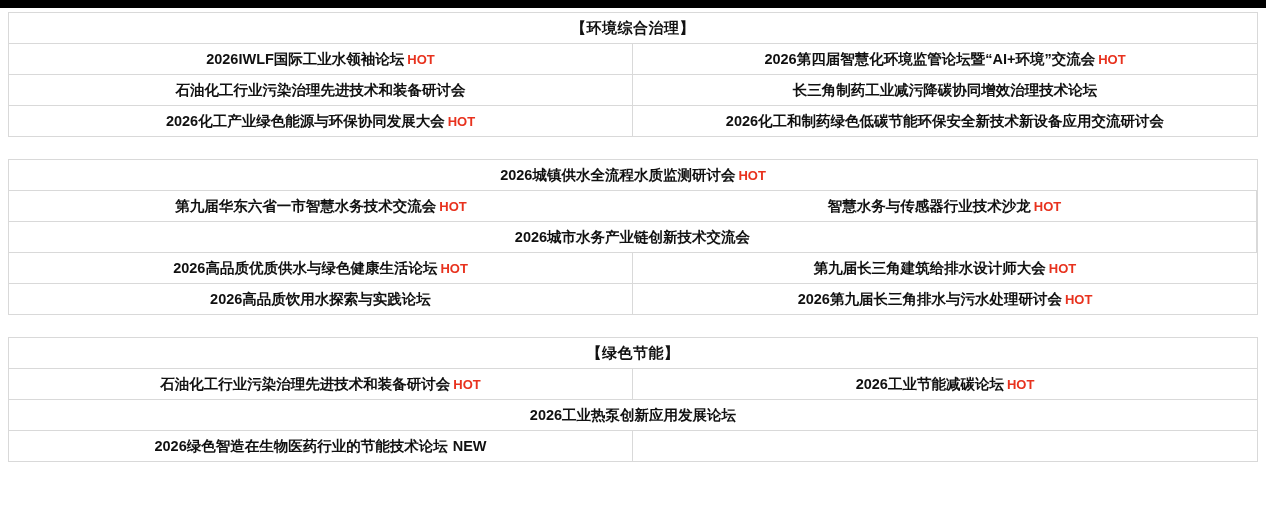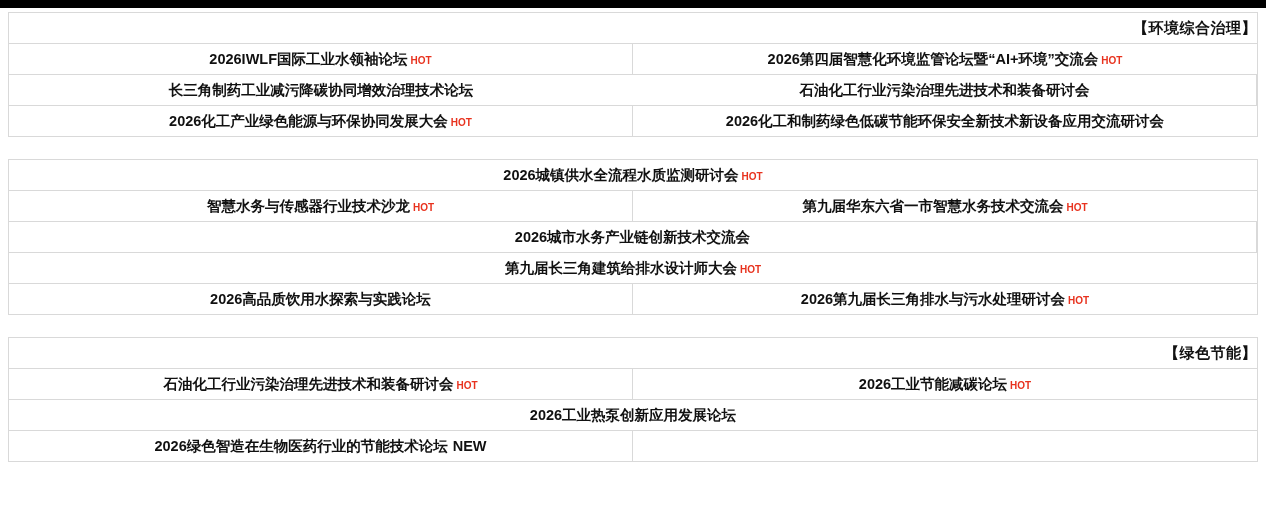--- a/index.html
+++ b/index.html
@@ -33,21 +33,21 @@
     border: 1px solid #d9d9d9;
     border-bottom: none;
     box-sizing: border-box;
     background: #ffffff;
   }
   .section-spacer {
     height: 22px;
   }
   .section-header {
     border-bottom: 1px solid #d9d9d9;
-    text-align: right;
+    text-align: center;
     font-weight: bold;
     font-size: 15px;
     line-height: 30px;
     height: 30px;
     color: #111111;
     letter-spacing: 0.5px;
   }
   .row {
     display: flex;
     border-bottom: 1px solid #d9d9d9;
@@ -67,21 +67,21 @@
     white-space: nowrap;
   }
   .cell.left {
     border-right: 1px solid #d9d9d9;
   }
   .tag-hot {
     color: #e8321e;
     font-weight: bold;
     font-family: "Liberation Sans", "DejaVu Sans", sans-serif;
     margin-left: 3px;
-    font-size: 10px;
+    font-size: 13px;
   }
   .tag-new {
     color: #111111;
     font-weight: bold;
     margin-left: 5px;
     font-size: 14.5px;
   }
   .title-text {
     display: inline;
     margin-top: 40px;
@@ -94,41 +94,42 @@
   <div class="top-bar"></div>
   <div id="sections-root">
       <div class="section-spacer" style="height: 12px;"></div>
       <div class="section">
         <div class="section-header">【环境综合治理】</div>
         <div class="row">
           <div class="cell left"><span class="title-text">2026IWLF国际工业水领袖论坛</span><span class="tag-hot">HOT</span></div>
           <div class="cell"><span class="title-text">2026第四届智慧化环境监管论坛暨“AI+环境”交流会</span><span class="tag-hot">HOT</span></div>
         </div>
         <div class="row">
+          <div class="cell left"><span class="title-text">石油化工行业污染治理先进技术和装备研讨会</span></div>
           <div class="cell"><span class="title-text">长三角制药工业减污降碳协同增效治理技术论坛</span></div>
-          <div class="cell left"><span class="title-text">石油化工行业污染治理先进技术和装备研讨会</span></div>
         </div>
         <div class="row">
           <div class="cell left"><span class="title-text">2026化工产业绿色能源与环保协同发展大会</span><span class="tag-hot">HOT</span></div>
           <div class="cell"><span class="title-text">2026化工和制药绿色低碳节能环保安全新技术新设备应用交流研讨会</span></div>
         </div>
       </div>
       <div class="section-spacer"></div>
       <div class="section">
         <div class="row">
           <div class="cell"><span class="title-text">2026城镇供水全流程水质监测研讨会</span><span class="tag-hot">HOT</span></div>
         </div>
         <div class="row">
+          <div class="cell"><span class="title-text">第九届华东六省一市智慧水务技术交流会</span><span class="tag-hot">HOT</span></div>
           <div class="cell left"><span class="title-text">智慧水务与传感器行业技术沙龙</span><span class="tag-hot">HOT</span></div>
-          <div class="cell"><span class="title-text">第九届华东六省一市智慧水务技术交流会</span><span class="tag-hot">HOT</span></div>
         </div>
         <div class="row">
           <div class="cell left"><span class="title-text">2026城市水务产业链创新技术交流会</span></div>
         </div>
         <div class="row">
+          <div class="cell left"><span class="title-text">2026高品质优质供水与绿色健康生活论坛</span><span class="tag-hot">HOT</span></div>
           <div class="cell"><span class="title-text">第九届长三角建筑给排水设计师大会</span><span class="tag-hot">HOT</span></div>
         </div>
         <div class="row">
           <div class="cell left"><span class="title-text">2026高品质饮用水探索与实践论坛</span></div>
           <div class="cell"><span class="title-text">2026第九届长三角排水与污水处理研讨会</span><span class="tag-hot">HOT</span></div>
         </div>
       </div>
       <div class="section-spacer"></div>
       <div class="section">
         <div class="section-header">【绿色节能】</div>

